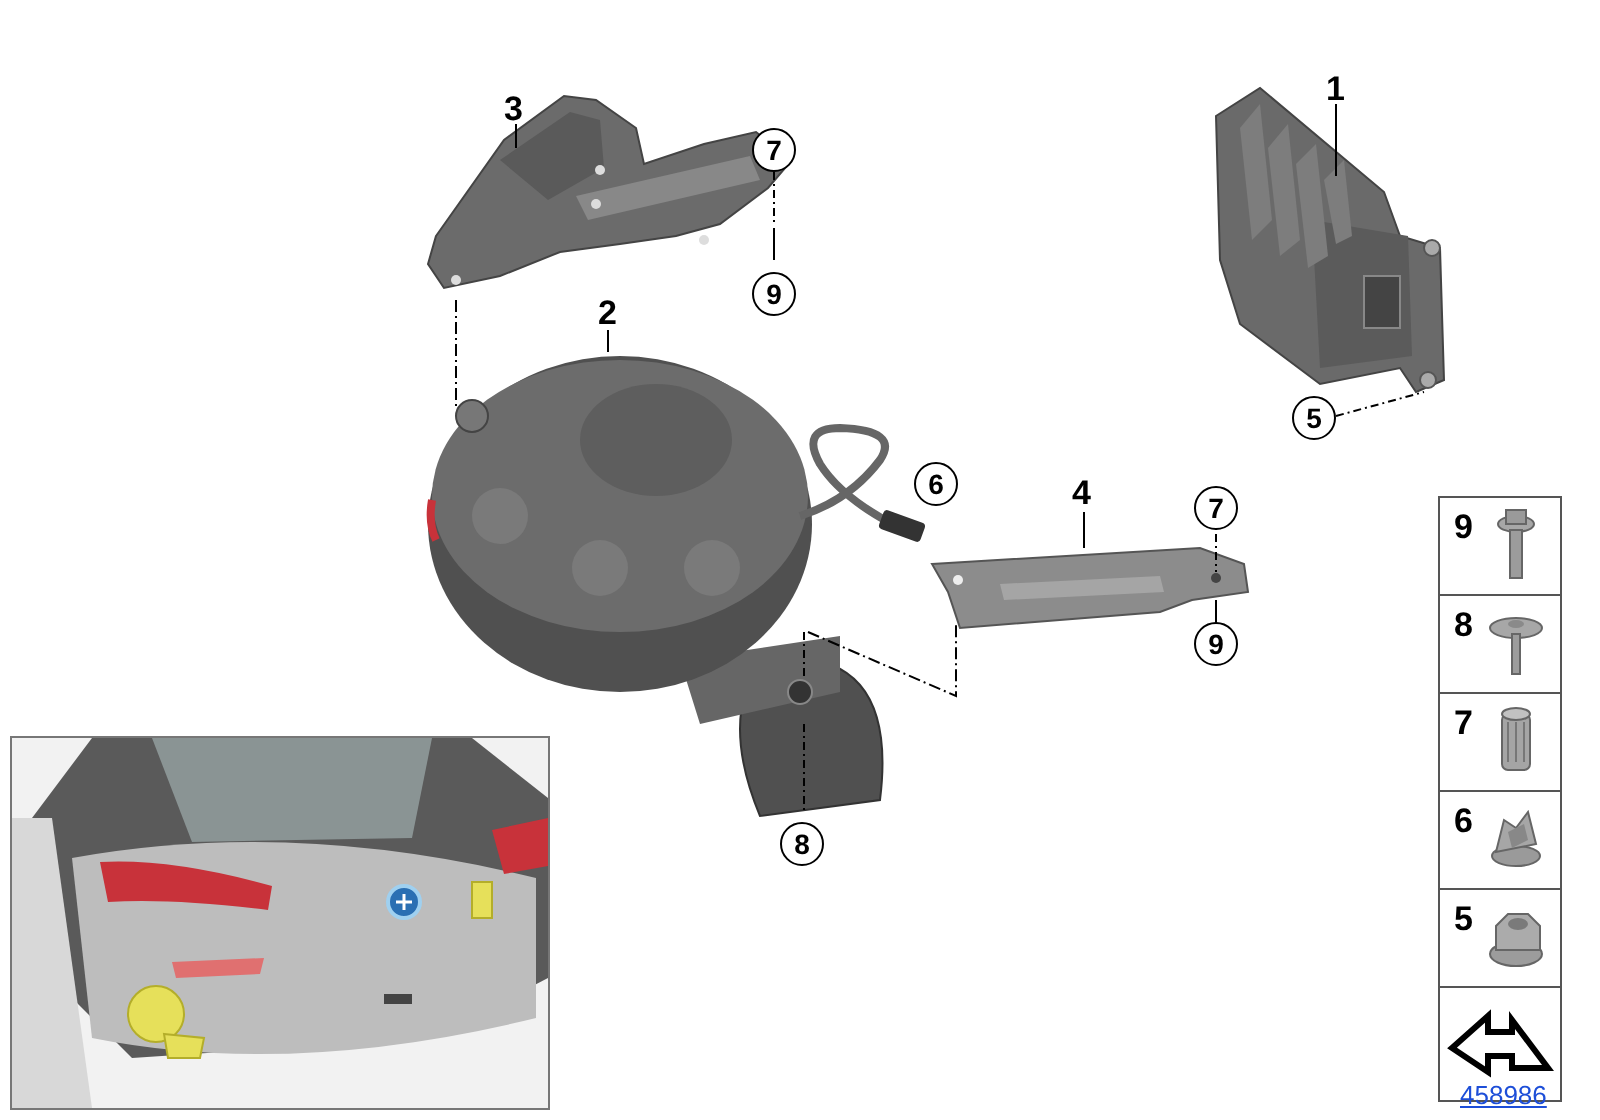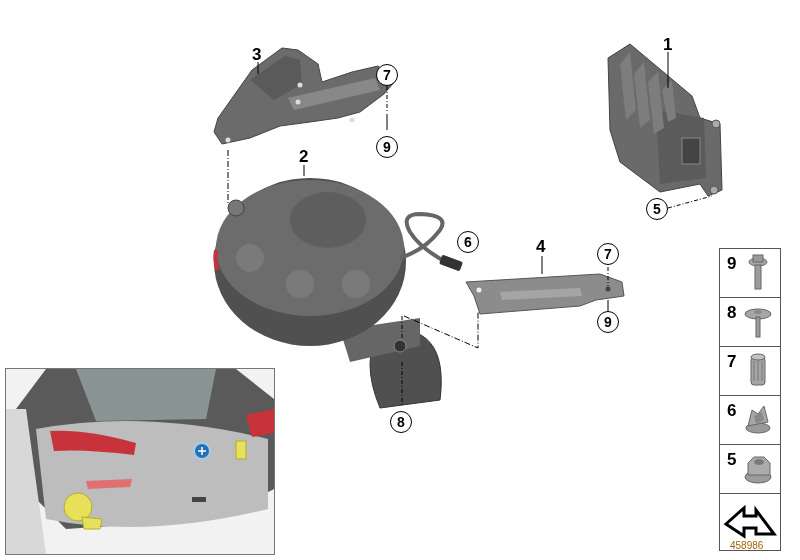--- a/index.html
+++ b/index.html
@@ -5,21 +5,21 @@
   html, body { margin: 0; padding: 0; background: #ffffff; }
   body { width: 800px; height: 560px; position: relative; overflow: hidden; font-family: "Liberation Sans", sans-serif; }
   .canvas { position: absolute; left: 0; top: 0; width: 800px; height: 560px; }
   .callout-num { position: absolute; font-weight: bold; font-size: 17px; color: #000; line-height: 1; }
   .callout-circle { position: absolute; width: 22px; height: 22px; border: 1.6px solid #000; border-radius: 50%; background: #fff; display: flex; align-items: center; justify-content: center; font-weight: bold; font-size: 14px; color: #000; box-sizing: border-box; }
   .legend { position: absolute; left: 719px; top: 248px; width: 60px; border: 1px solid #555; background: #fff; }
   .legend-cell { height: 48px; border-bottom: 1px solid #555; position: relative; }
   .legend-cell:last-child { border-bottom: none; height: 56px; }
   .legend-num { position: absolute; left: 7px; top: 5px; font-weight: bold; font-size: 17px; color: #000; }
   .legend-icon { position: absolute; right: 6px; top: 4px; width: 32px; height: 40px; }
-  .diagram-id { position: absolute; left: 730px; top: 540px; font-size: 10px; color: #a16207; }
+  .diagram-id { position: absolute; left: 730px; top: 540px; font-size: 13px; color: #1d4ed8; text-decoration: underline; }
   .inset { position: absolute; left: 5px; top: 368px; width: 268px; height: 185px; border: 1px solid #777; overflow: hidden; background: #f4f4f4; }
 </style>
 </head>
 <body>
 
 <div class="canvas">
   <svg width="800" height="560" viewBox="0 0 800 560" xmlns="http://www.w3.org/2000/svg" style="position:absolute;left:0;top:0">
 
     <g>
       <path d="M218,118 L252,70 L282,48 L298,50 L318,64 L322,82 L352,72 L378,66 L396,80 L384,94 L360,112 L338,118 L310,122 L280,126 L250,138 L222,144 L214,132 Z" fill="#6b6b6b" stroke="#444" stroke-width="1"></path>

